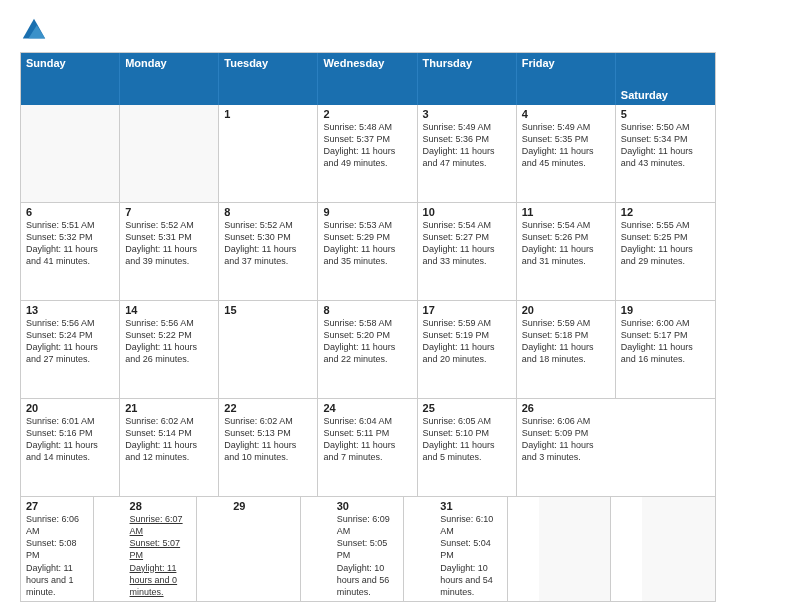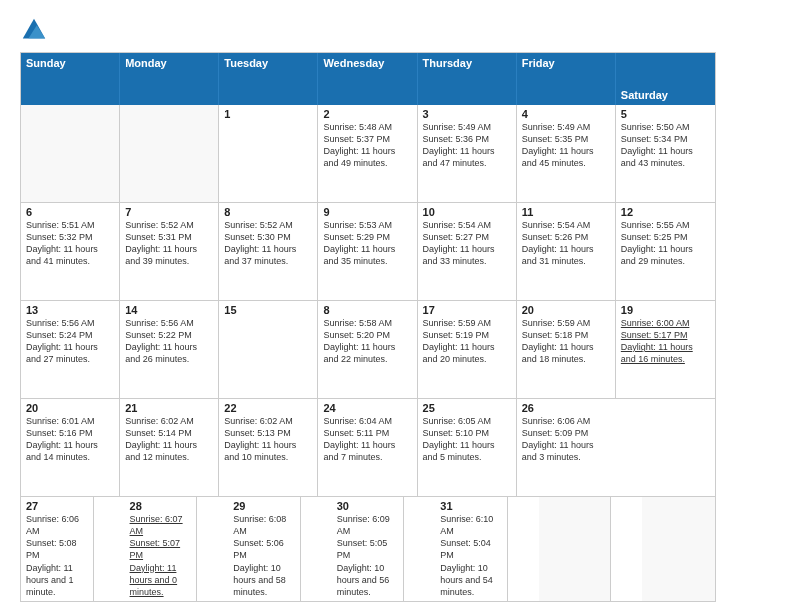--- a/index.html
+++ b/index.html
@@ -248,21 +248,21 @@
 Daylight: 11 hours and 20 minutes.</div>
           </div>
           <div class="cal-cell">
             <span class="day-num">20</span>
             <div class="cell-text" style="white-space: pre-line;">Sunrise: 5:59 AM
 Sunset: 5:18 PM
 Daylight: 11 hours and 18 minutes.</div>
           </div>
           <div class="cal-cell">
             <span class="day-num">19</span>
-            <div class="cell-text" style="white-space: pre-line; text-decoration: underline;">Sunrise: 6:00 AM
+            <div class="cell-text" style="white-space: pre-line;">Sunrise: 6:00 AM
 Sunset: 5:17 PM
 Daylight: 11 hours and 16 minutes.</div>
           </div>
         </div>
         <div class="cal-week">
           <div class="cal-cell">
             <span class="day-num">20</span>
             <div class="cell-text" style="white-space: pre-line;">Sunrise: 6:01 AM
 Sunset: 5:16 PM
 Daylight: 11 hours and 14 minutes.</div>
@@ -306,23 +306,20 @@
 Daylight: 11 hours and 1 minute.</div>
           </div>
           <div class="cal-cell">
             <span class="day-num">28</span>
             <div class="cell-text" style="white-space: pre-line; text-decoration: underline;">Sunrise: 6:07 AM
 Sunset: 5:07 PM
 Daylight: 11 hours and 0 minutes.</div>
           </div>
           <div class="cal-cell">
             <span class="day-num">29</span>
-            <div class="cell-text" style="white-space: pre-line;">Sunrise: 6:08 AM
-Sunset: 5:06 PM
-Daylight: 10 hours and 58 minutes.</div>
           </div>
           <div class="cal-cell">
             <span class="day-num">30</span>
             <div class="cell-text" style="white-space: pre-line;">Sunrise: 6:09 AM
 Sunset: 5:05 PM
 Daylight: 10 hours and 56 minutes.</div>
           </div>
           <div class="cal-cell">
             <span class="day-num">31</span>
             <div class="cell-text" style="white-space: pre-line;">Sunrise: 6:10 AM

